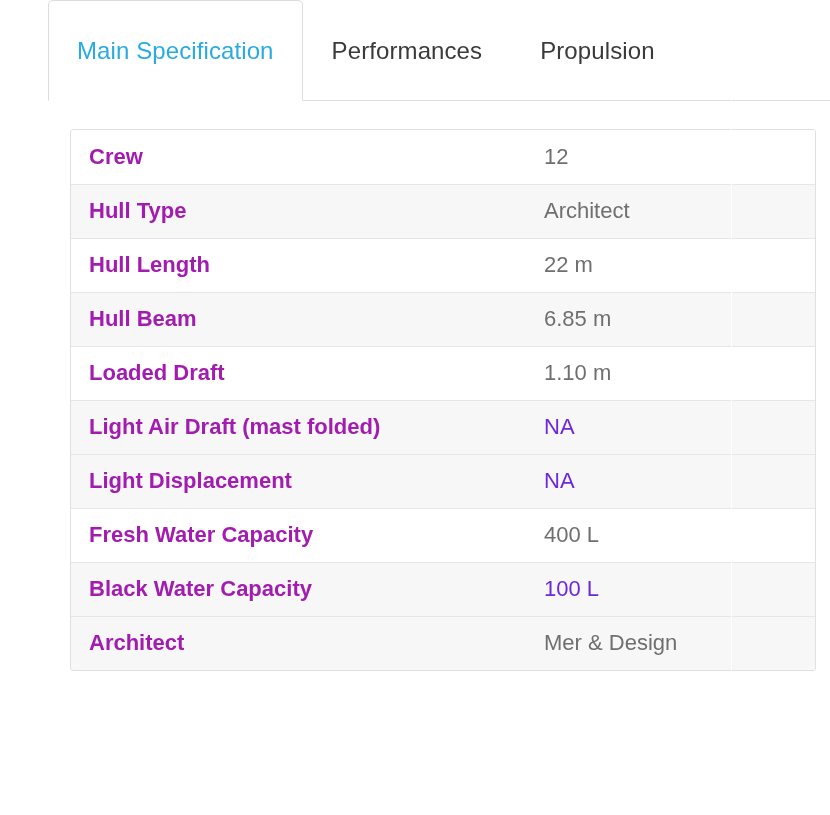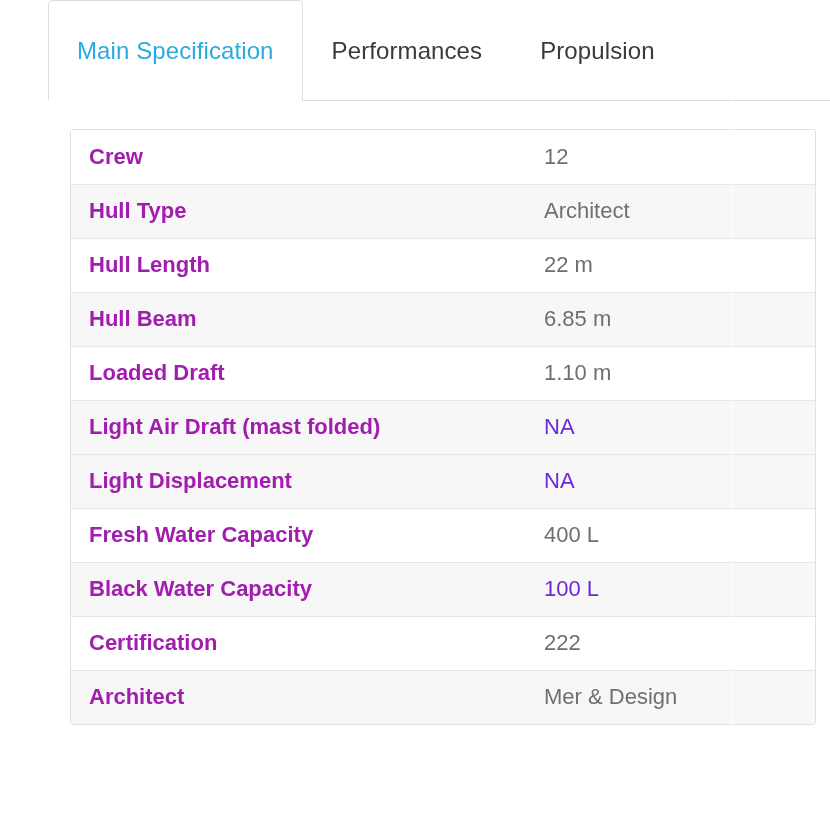--- a/index.html
+++ b/index.html
@@ -167,24 +167,20 @@
             <td class="value na">NA</td>
           </tr>
           <tr class="odd">
             <td class="label">Fresh Water Capacity</td>
             <td class="value">400 L</td>
           </tr>
           <tr class="even">
             <td class="label">Black Water Capacity</td>
             <td class="value na">100 L</td>
           </tr>
-          <tr class="odd">
-            <td class="label">Certification</td>
-            <td class="value">222</td>
-          </tr>
           <tr class="even">
             <td class="label">Architect</td>
             <td class="value">Mer &amp; Design</td>
           </tr>
         </tbody>
       </table>
     </div>
 
   </div>
   <div class="right-edge"></div>

